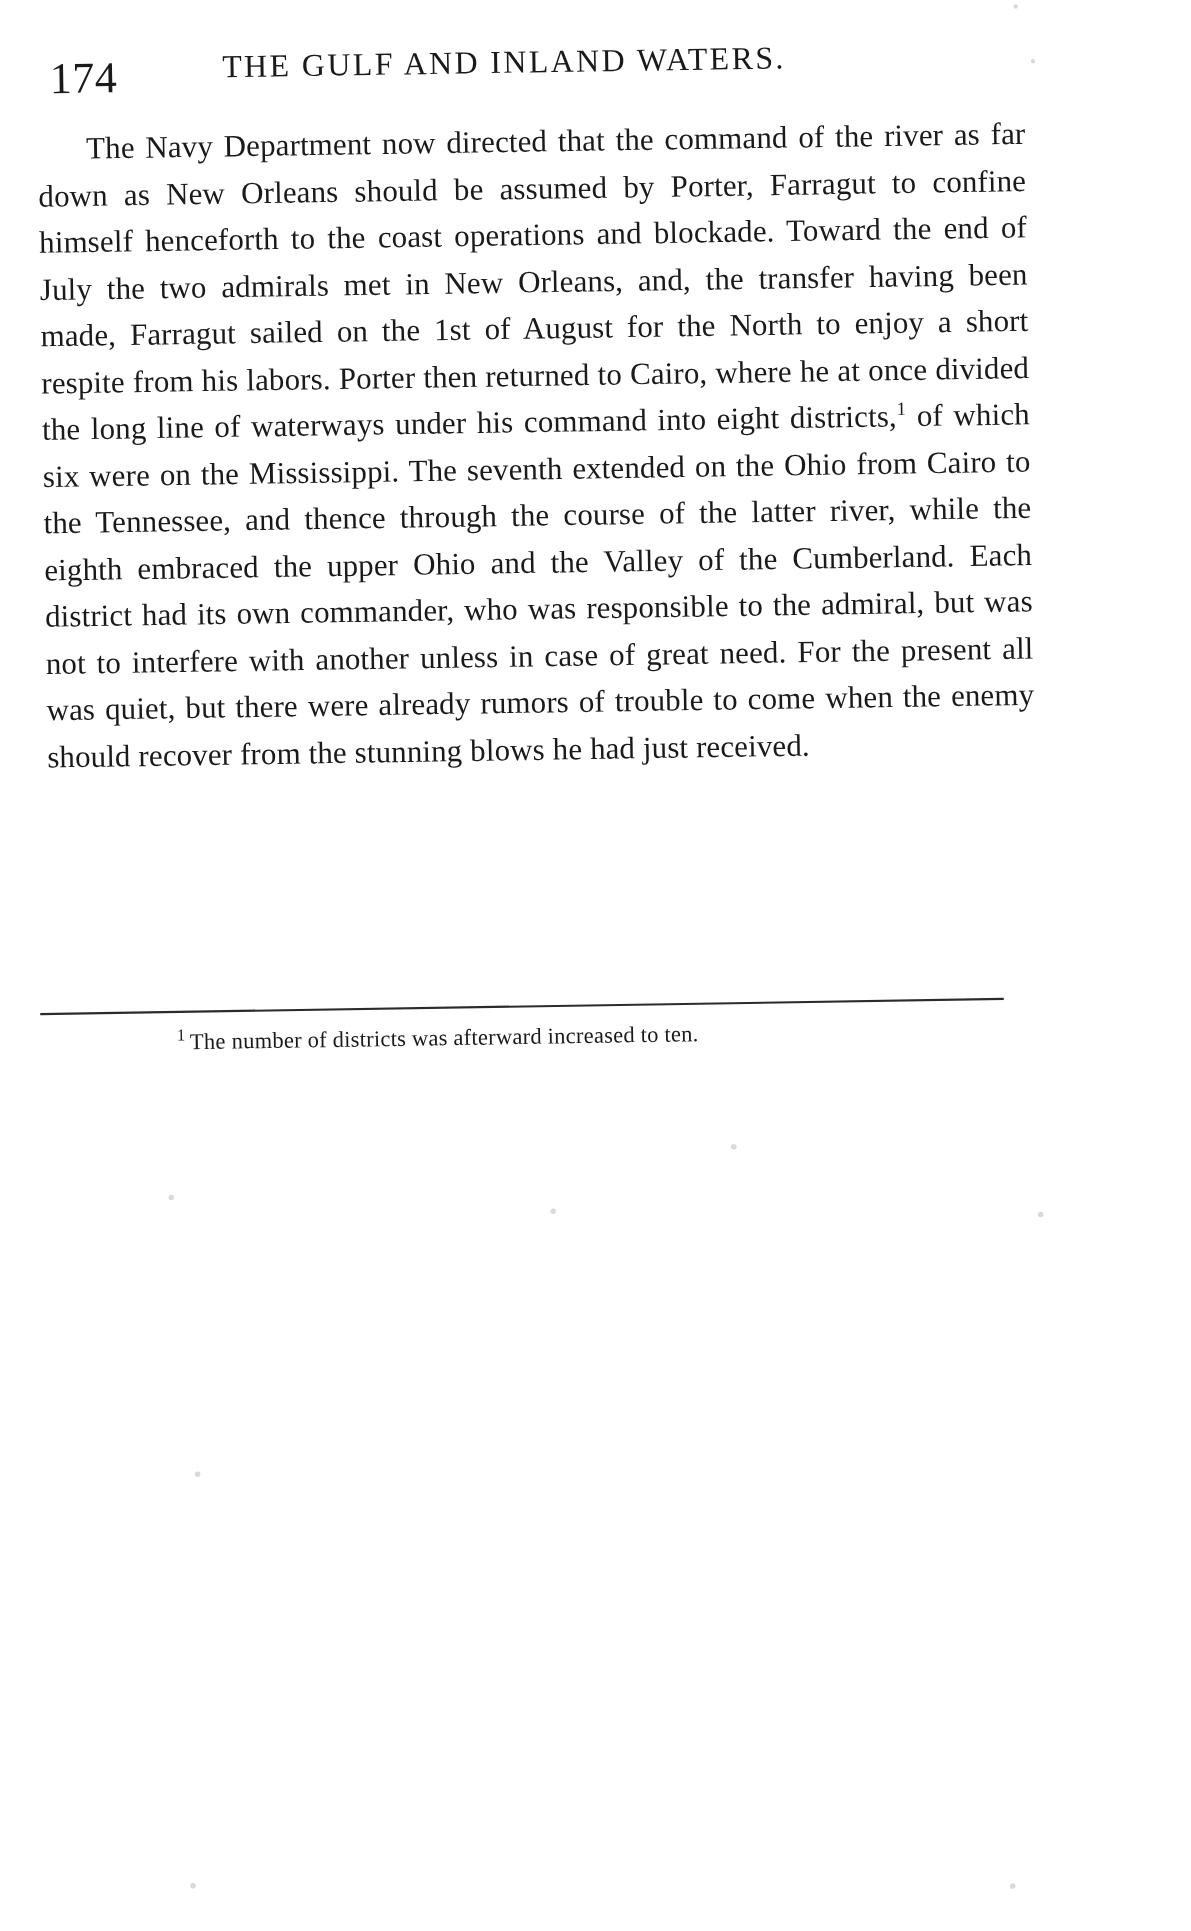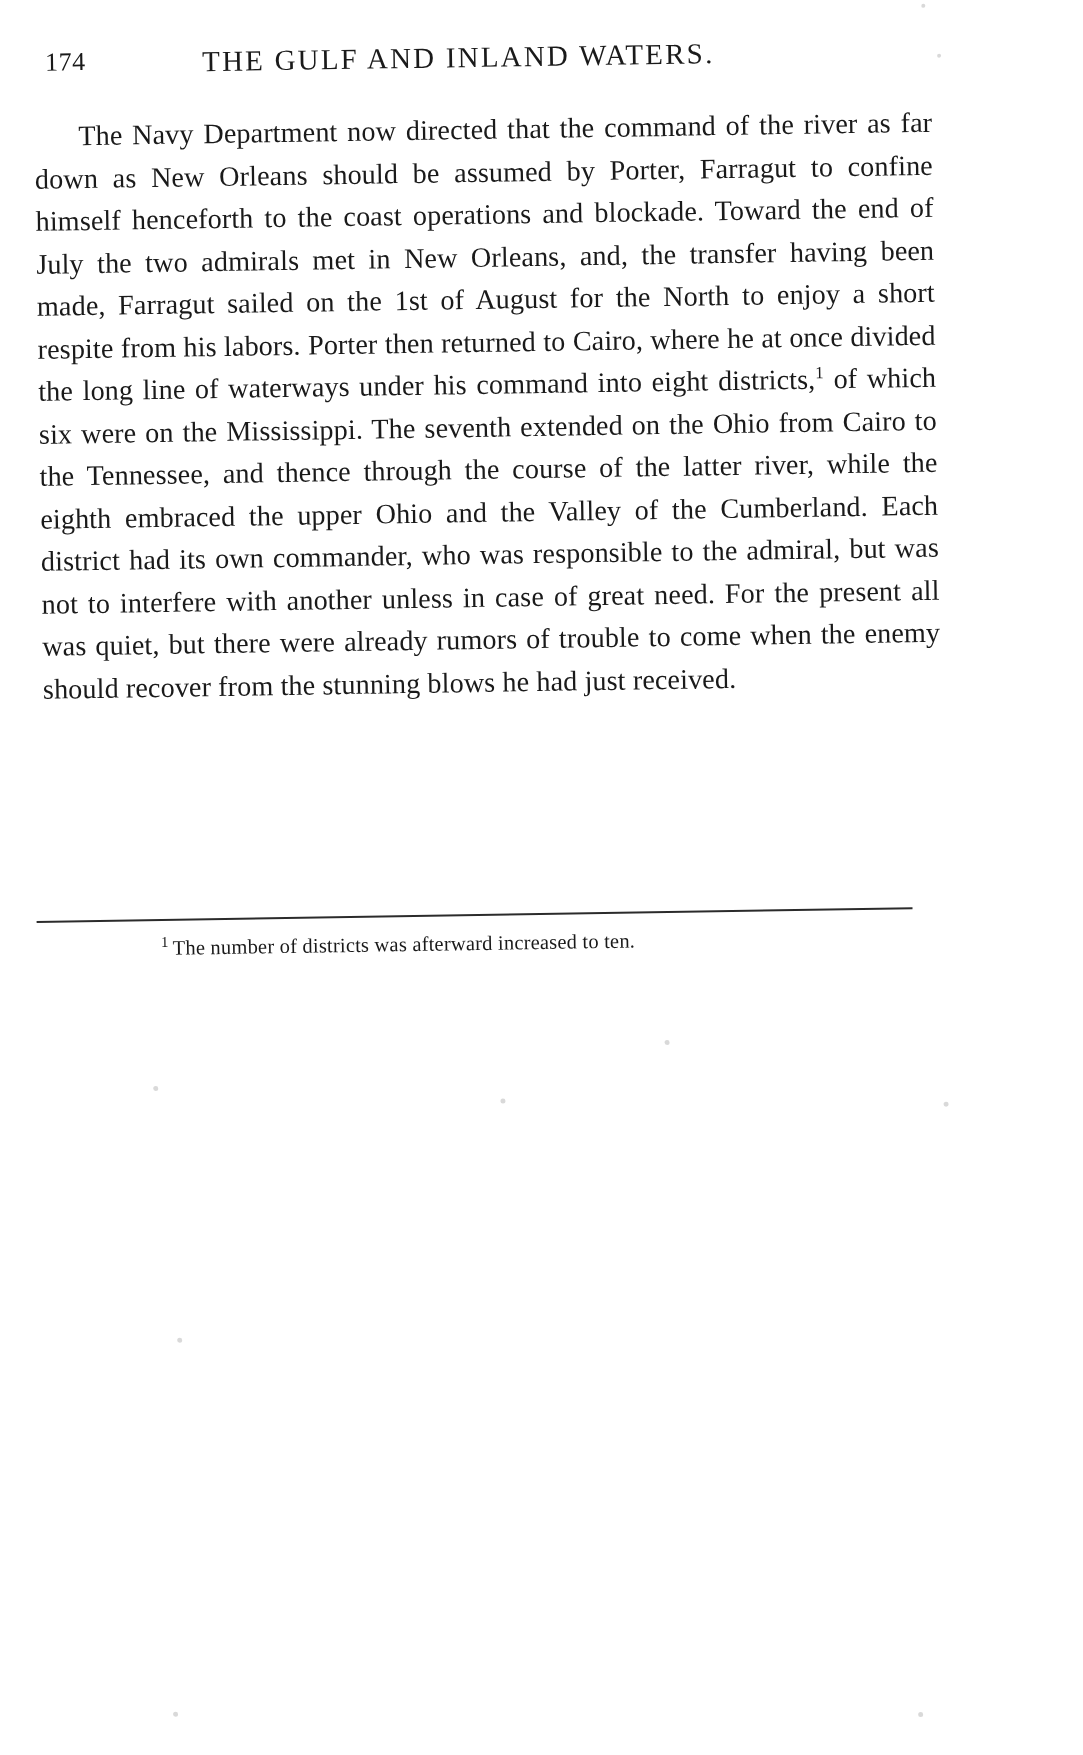--- a/index.html
+++ b/index.html
@@ -31,21 +31,21 @@
     position: absolute;
     left: 0;
     top: 34px;
     width: 1083px;
     height: 48px;
   }
   .page-number {
     position: absolute;
     left: 58px;
     top: 6px;
-    font-size: 26px;
+    font-size: 40px;
     letter-spacing: 0.5px;
   }
   .running-head {
     position: absolute;
     left: 215px;
     top: 6px;
     font-size: 29px;
     letter-spacing: 2.2px;
     white-space: nowrap;
     font-variant: small-caps;

